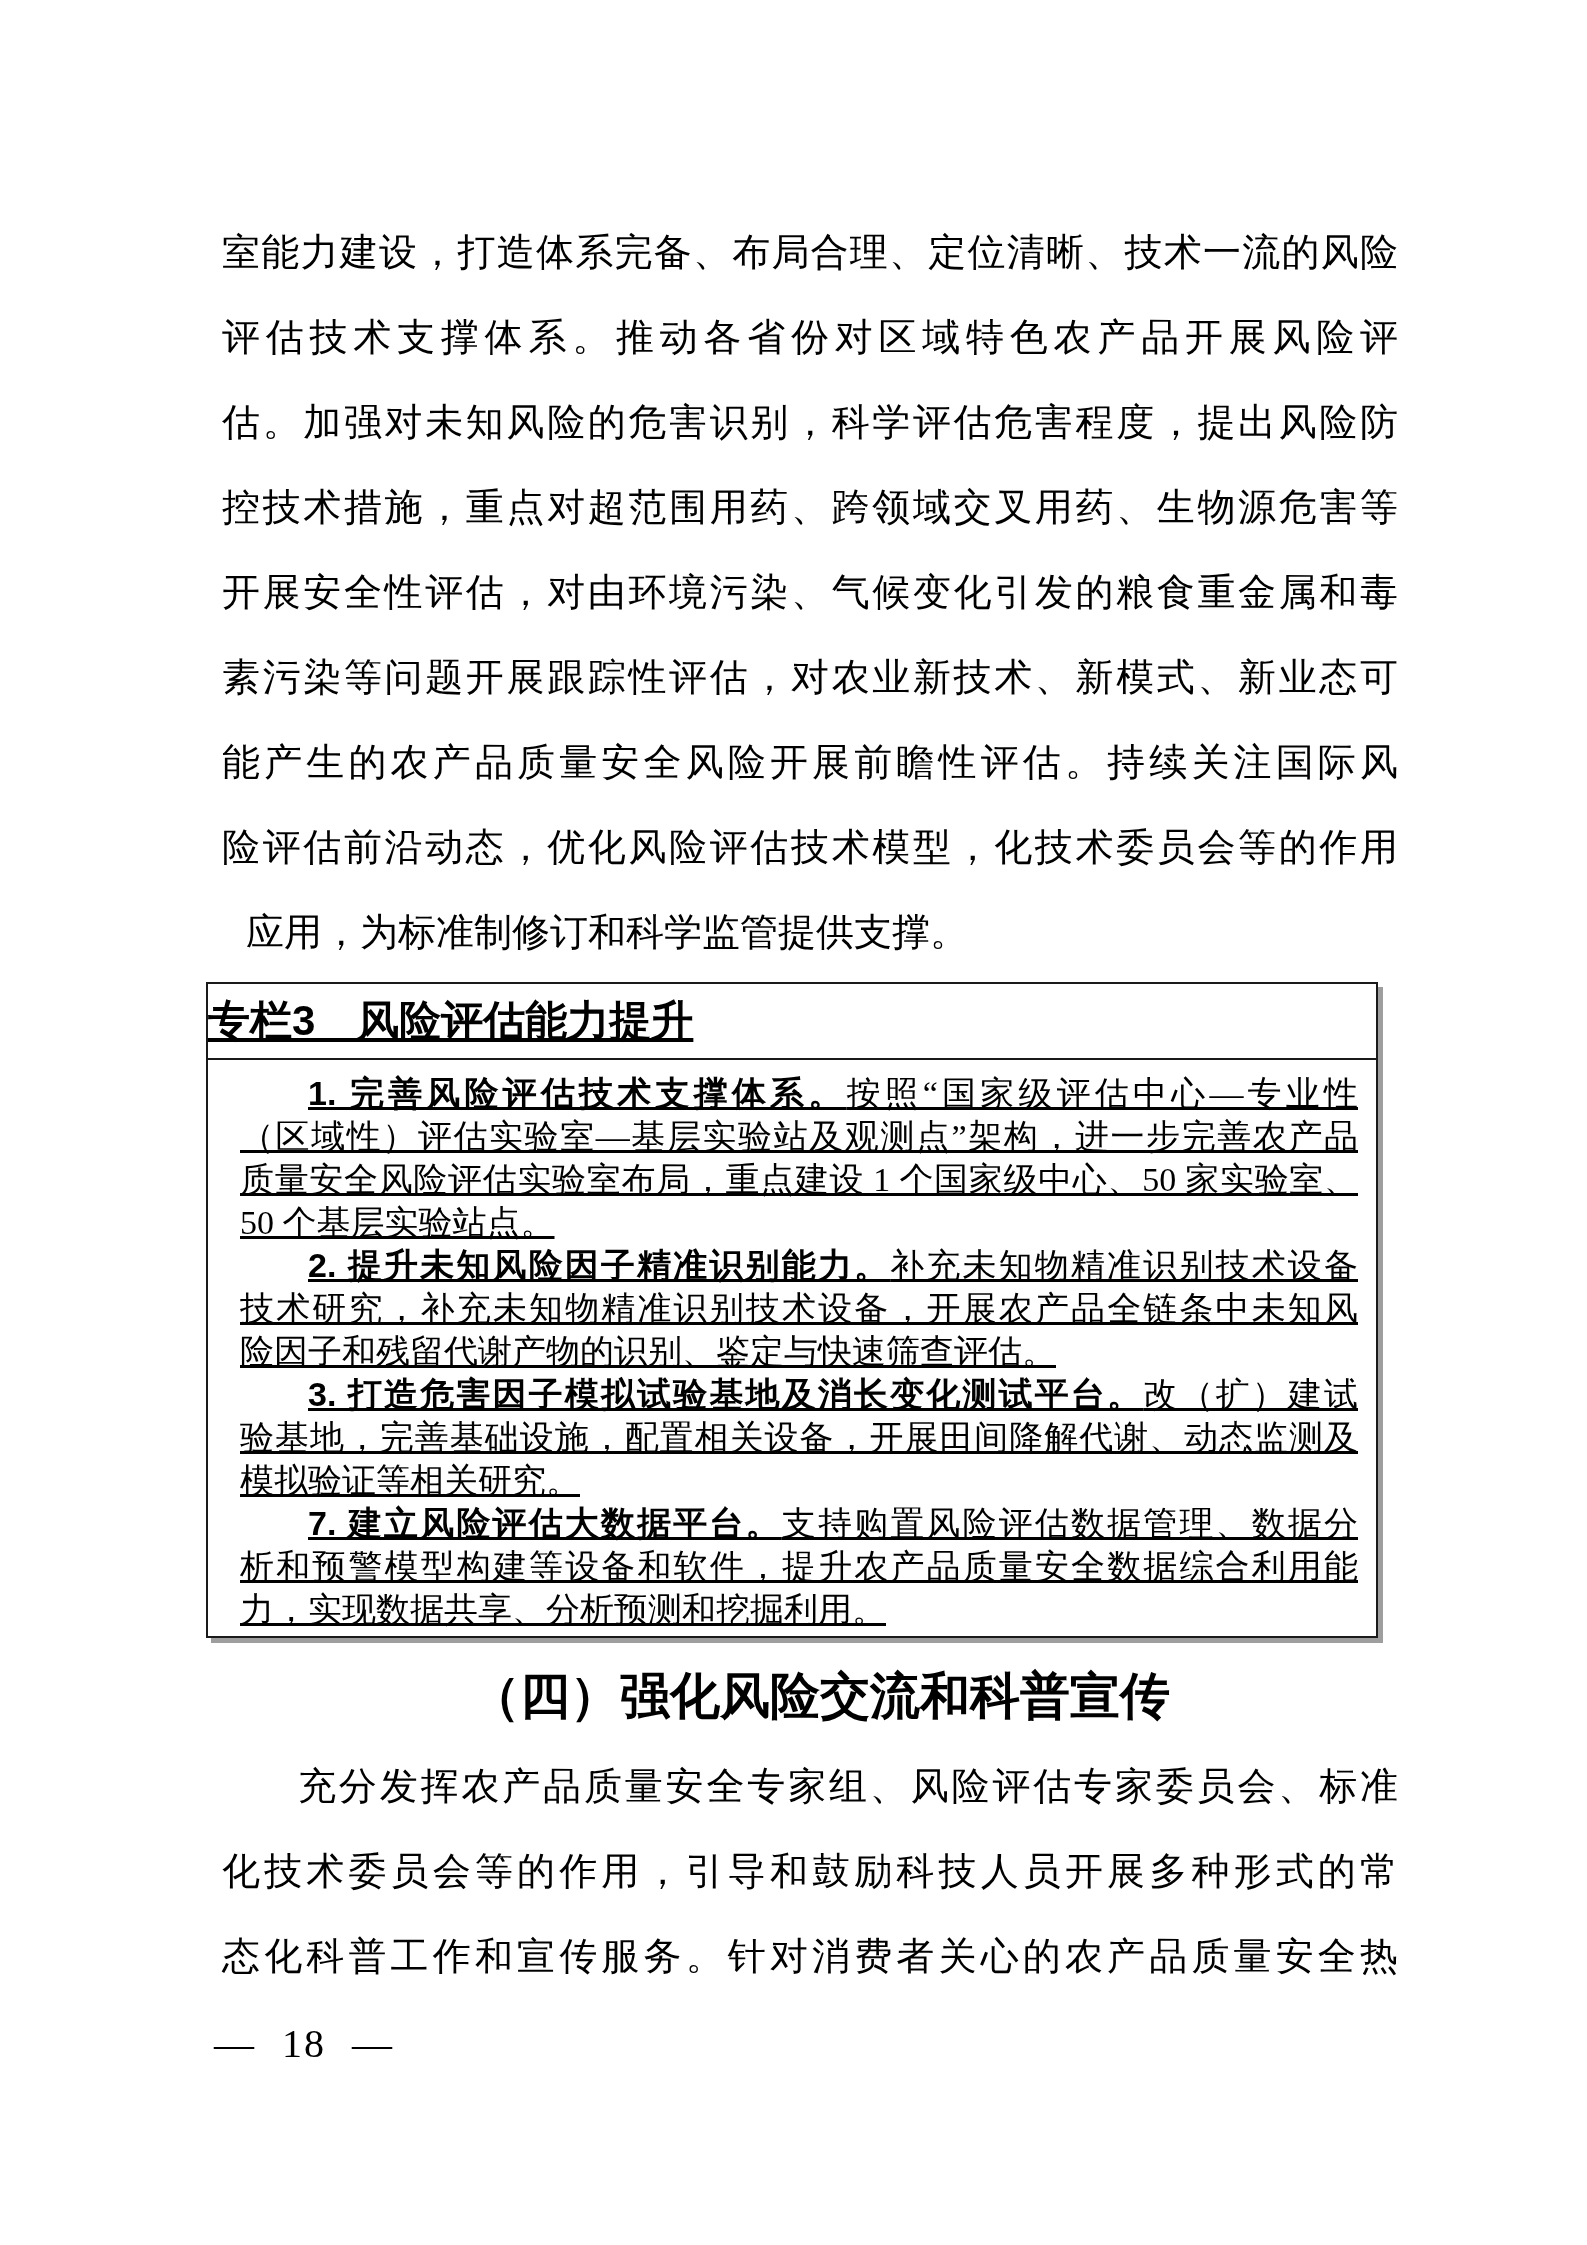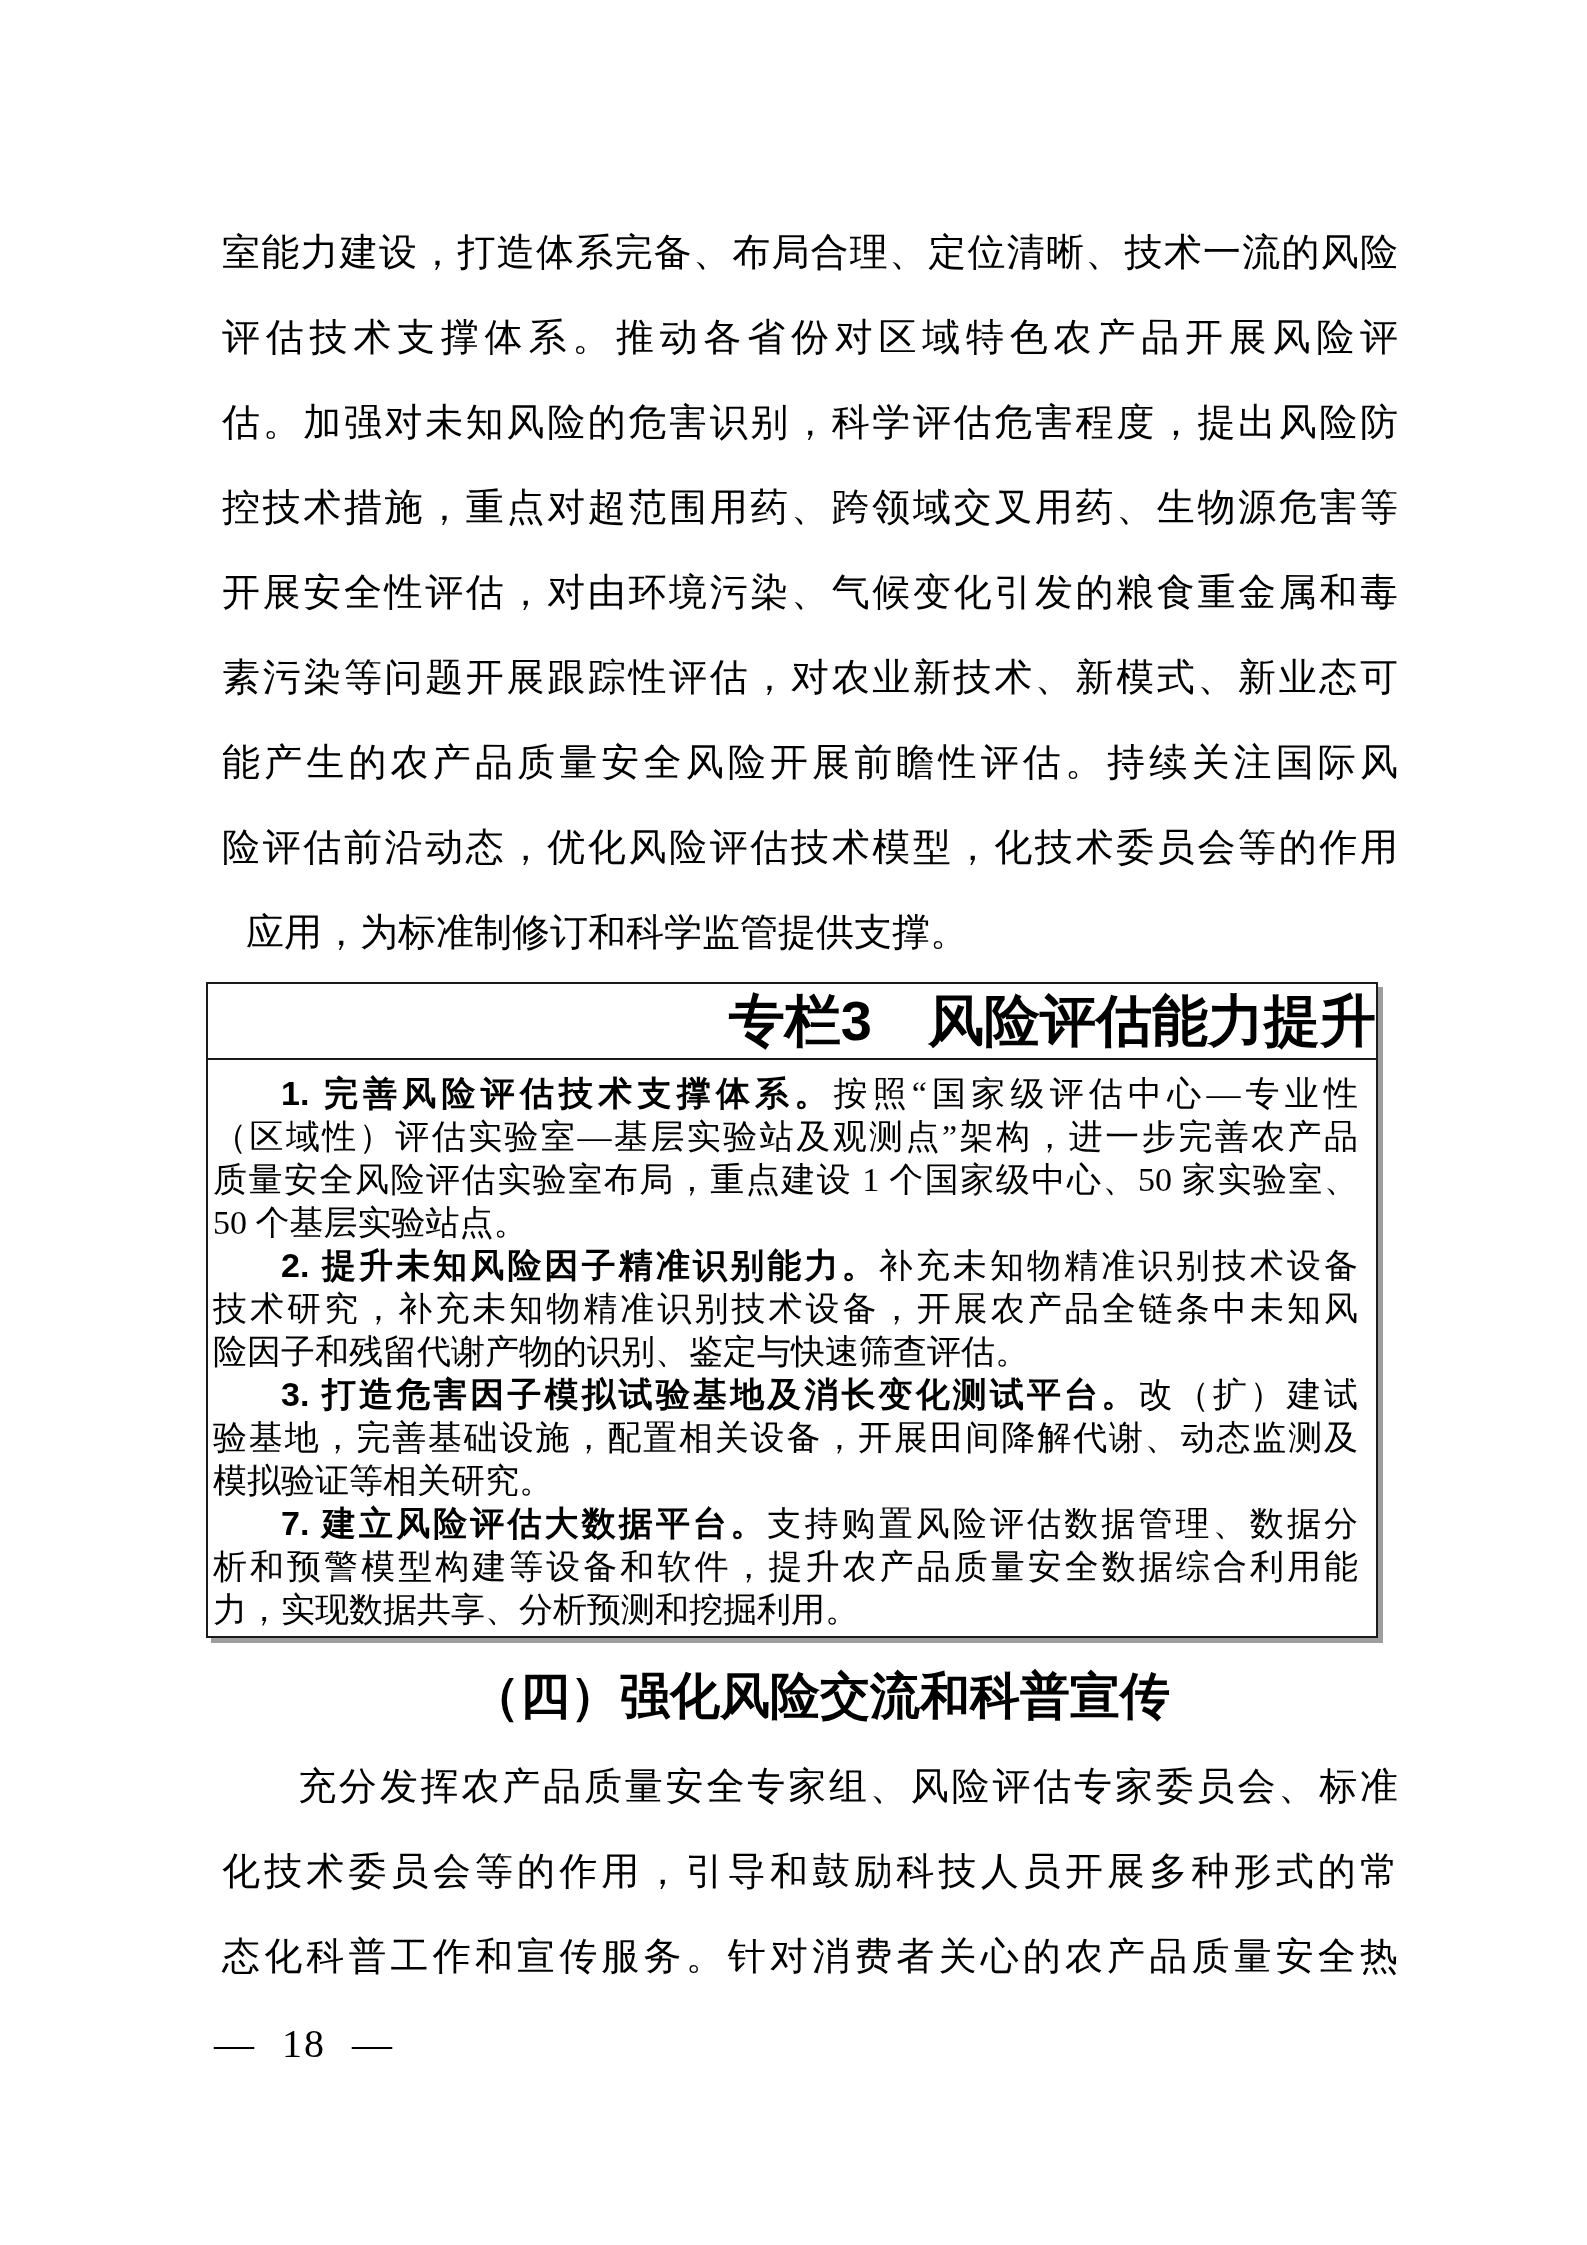--- a/index.html
+++ b/index.html
@@ -36,26 +36,27 @@
     height: 656px;
     border: 2px solid #1a1a1a;
     background: #ffffff;
     box-shadow: 5px 5px 0 #9e9e9e;
     box-sizing: border-box;
   }
   .colbox-header {
     height: 74px;
     line-height: 74px;
     border-bottom: 2px solid #1a1a1a;
-    text-align: right;
+    text-align: left;
     font-family: "Liberation Sans", "DejaVu Sans", sans-serif;
     font-weight: 700;
-    font-size: 56px;
+    font-size: 42px;
+    text-decoration: underline;
   }
-  .colbox-body { padding: 12px 18px 0 5px; }
+  .colbox-body { padding: 12px 18px 0 32px; text-decoration: underline; }
   .xline {
     font-size: 34px;
     line-height: 43px;
     height: 43px;
     text-align: justify;
     text-align-last: justify;
   }
   .xline.lastline { text-align-last: left; }
   .lead {
     font-family: "Liberation Sans", "DejaVu Sans", sans-serif;

